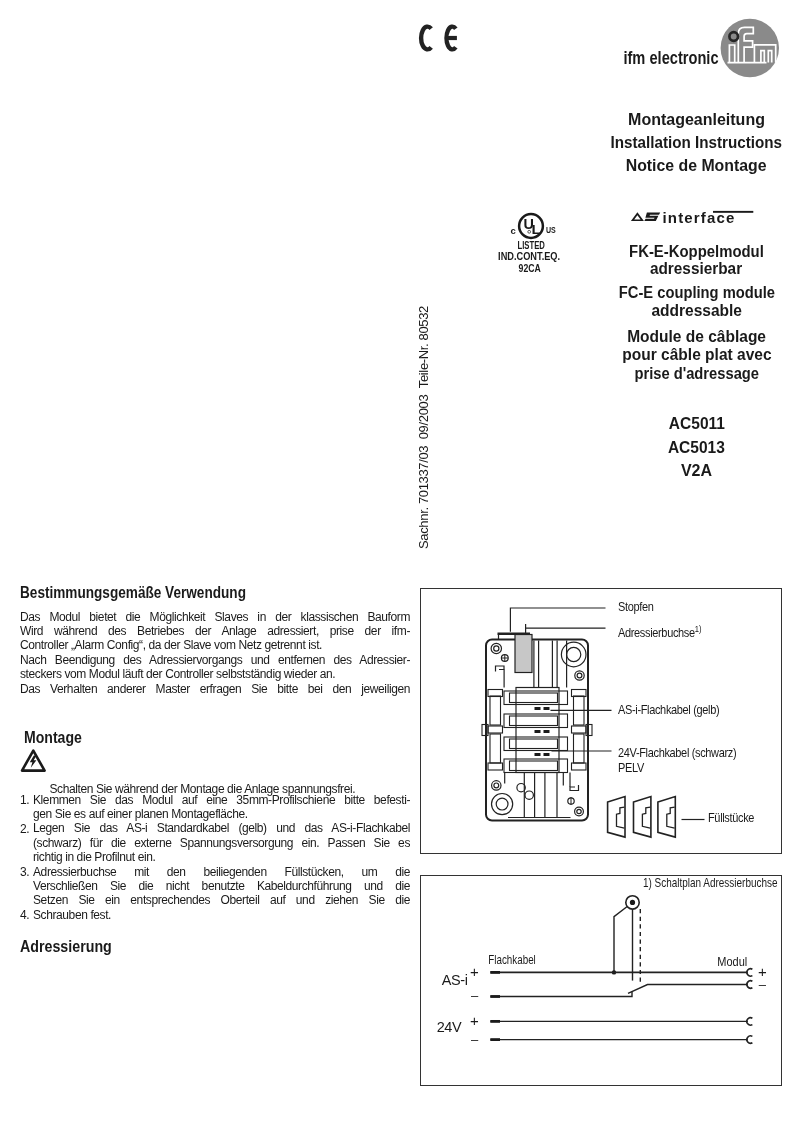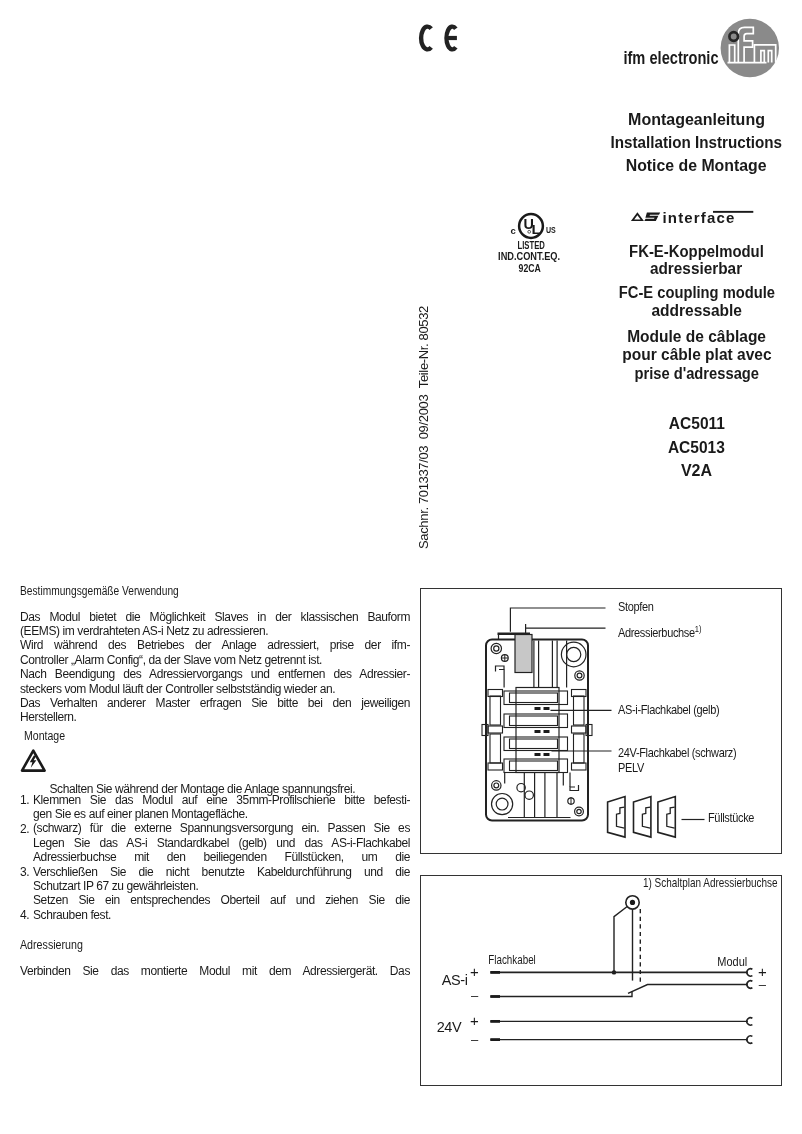--- a/index.html
+++ b/index.html
@@ -2,21 +2,21 @@
 <html><head><meta charset="utf-8">
 <style>
 html,body{margin:0;padding:0;}
 body{width:802px;height:1134px;position:relative;background:#fff;
   font-family:"Liberation Sans",sans-serif;color:#1a1a1a;}
 .abs{position:absolute;}
 .b{font-weight:bold;}
 .body13{font-size:12px;line-height:14.35px;letter-spacing:-0.4px;margin-top:10px;}
 .jl{text-align:justify;height:14.35px;overflow:hidden;}
 .jl::after{content:"";display:inline-block;width:100%;height:0;}
-.h{font-size:12px;font-weight:normal;white-space:nowrap;}
+.h{font-size:16px;font-weight:bold;white-space:nowrap;}
 .h>span{display:inline-block;transform:scaleX(0.85);transform-origin:0 50%;}
 .rc{font-size:16px;font-weight:bold;text-align:center;width:221px;left:586px;}
 .rc div{white-space:nowrap;}
 .rc span{display:inline-block;transform:scaleX(0.95);transform-origin:50% 50%;}
 .lbl{font-size:13px;letter-spacing:-0.4px;white-space:nowrap;line-height:15px;transform:scaleX(0.845);transform-origin:0 50%;}
 .li{position:relative;}
 </style></head>
 <body>
 
 <svg class="abs" style="left:414px;top:22px" width="48" height="32" viewBox="414 22 48 32">
@@ -87,56 +87,53 @@
 <div><span style="transform:scaleX(0.97)">AC5011</span></div>
 <div><span style="transform:scaleX(0.97)">AC5013</span></div>
 <div><span style="transform:scaleX(1)">V2A</span></div>
 </div>
 
 <div class="abs" style="left:416px;top:307px;height:242px;writing-mode:sideways-lr;font-size:13px;letter-spacing:-0.35px;white-space:nowrap;">Sachnr. 701337/03&nbsp;&nbsp;09/2003&nbsp;&nbsp;Teile-Nr. 80532</div>
 
 <div class="abs h" style="left:20px;top:583.7px;"><span>Bestimmungsgemäße Verwendung</span></div>
 <div class="abs body13" style="left:20px;top:599.8px;width:390px;">
 <div class="jl">Das Modul bietet die Möglichkeit Slaves in der klassischen Bauform</div>
-<div>(EEMS) im verdrahteten AS-i Netz zu adressieren.</div>
 <div class="jl">Wird während des Betriebes der Anlage adressiert, prise der ifm-</div>
 <div>Controller „Alarm Config“, da der Slave vom Netz getrennt ist.</div>
 <div class="jl">Nach Beendigung des Adressiervorgangs und entfernen des Adressier-</div>
 <div>steckers vom Modul läuft der Controller selbstständig wieder an.</div>
 <div class="jl">Das Verhalten anderer Master erfragen Sie bitte bei den jeweiligen</div>
-<div>Herstellern.</div>
 </div>
 
 <div class="abs h" style="left:24px;top:728.9px;"><span style="transform:scaleX(0.88)">Montage</span></div>
 
 <svg class="abs" style="left:20px;top:748px" width="27" height="26" viewBox="0 0 27 26">
 <path d="M 13.3,2.6 L 24.6,22.6 L 2.0,22.6 Z" fill="none" stroke="#1a1a1a" stroke-width="2.6" stroke-linejoin="round"></path>
 <path d="M 13.8,7.5 L 9.8,14.2 L 12.4,14.2 L 10.8,19.8 L 16.4,12.2 L 13.7,12.2 L 16.6,7.5 Z" fill="#1a1a1a"></path>
 </svg>
 <div class="abs body13" style="left:49.5px;top:772px;">Schalten Sie während der Montage die Anlage spannungsfrei.</div>
 
 <div class="abs body13" style="left:20px;top:782.8px;">1.</div>
 <div class="abs body13" style="left:20px;top:811.5px;">2.</div>
 <div class="abs body13" style="left:20px;top:854.55px;">3.</div>
 <div class="abs body13" style="left:20px;top:897.6px;">4.</div>
 <div class="abs body13" style="left:33px;top:782.8px;width:377px;">
 <div class="jl li">Klemmen Sie das Modul auf eine 35mm-Profilschiene bitte befesti-</div>
 <div>gen Sie es auf einer planen Montagefläche.</div>
+<div class="jl li">Legen Sie das AS-i Standardkabel (gelb) und das AS-i-Flachkabel</div>
 <div class="jl">(schwarz) für die externe Spannungsversorgung ein. Passen Sie es</div>
-<div class="jl li">Legen Sie das AS-i Standardkabel (gelb) und das AS-i-Flachkabel</div>
+<div>richtig in die Profilnut ein.</div>
 <div class="jl">Adressierbuchse mit den beiliegenden Füllstücken, um die</div>
 <div class="jl li">Verschließen Sie die nicht benutzte Kabeldurchführung und die</div>
-<div>Schutzart IP 67 zu gewährleisten.</div>
 <div class="jl li">Setzen Sie ein entsprechendes Oberteil auf und ziehen Sie die</div>
 <div>Schrauben fest.</div>
 </div>
 
 <div class="abs h" style="left:20px;top:938.3px;"><span style="transform:scaleX(0.89)">Adressierung</span></div>
 <div class="abs body13" style="left:20px;top:954.3px;width:390px;">
-<div class="jl">Verbinden Sie das montierte Modul mit dem Adressiergerät. Das</div>
 </div>
 
 <div class="abs" style="left:419.5px;top:587.5px;width:360px;height:264.5px;border:1.3px solid #333;"></div>
 <svg class="abs" style="left:419.5px;top:587.5px" width="361.5" height="265.5" viewBox="419.5 587.5 361.5 265.5">
 <g fill="none" stroke="#222" stroke-width="1.2">
 
 <path d="M 509.9,631.2 V 607.5 H 605"></path>
 <path d="M 525.1,632.5 V 623.5 M 525.1,627.6 H 605"></path>
 <path d="M 550,709.8 H 611"></path>
 <path d="M 551,750.5 H 611"></path>

